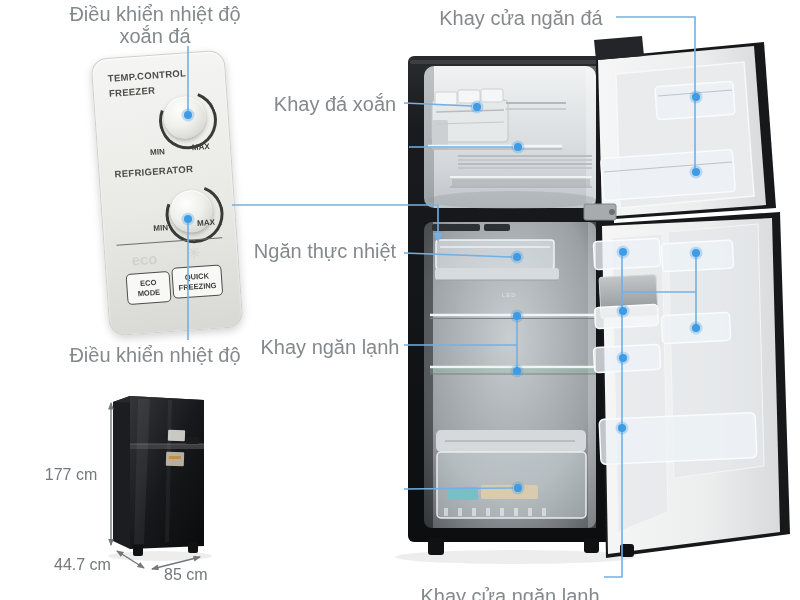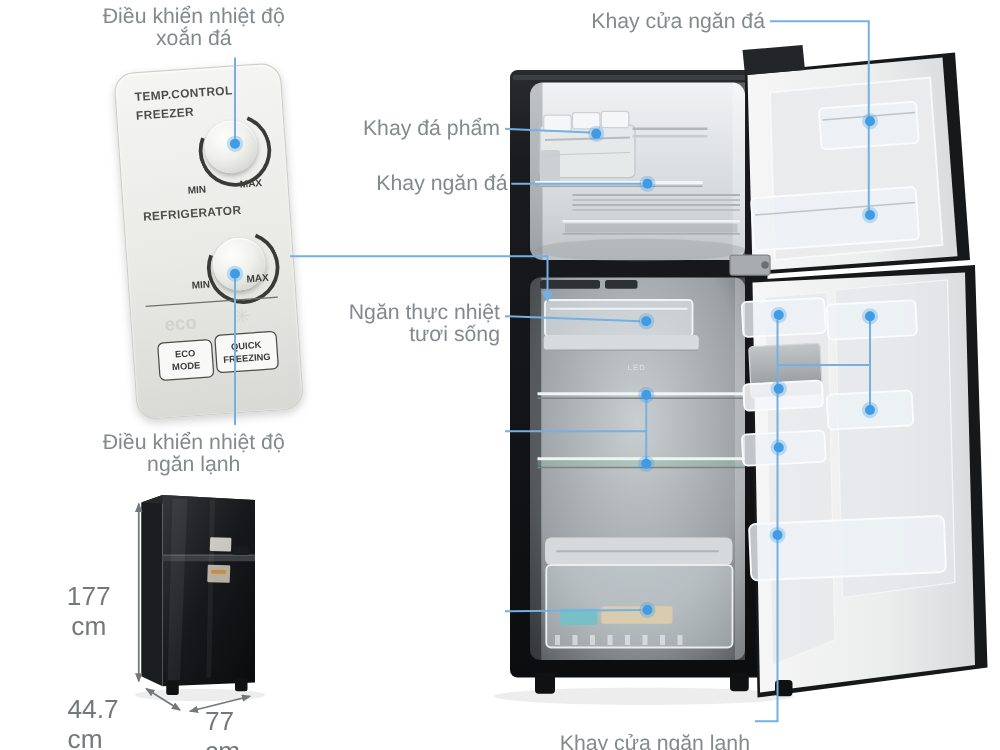--- a/index.html
+++ b/index.html
@@ -2,24 +2,24 @@
 <html><head>
 <meta charset="utf-8">
 <style>
   html,body{margin:0;padding:0;background:#fff;}
   .canvas{position:relative;width:800px;height:600px;background:#fff;overflow:hidden;
           font-family:"Liberation Sans","DejaVu Sans",sans-serif;}
   svg{position:absolute;left:0;top:0;}
   #scene{z-index:1;}
   #overlay{z-index:10;pointer-events:none;}
 
-  .lbl{position:absolute;z-index:5;color:#84898d;font-size:17px;line-height:1.08;}
+  .lbl{position:absolute;z-index:5;color:#84898d;font-size:20px;line-height:1.08;}
   .lbl.center{text-align:center;}
-  .lbl.right{text-align:right;}
-  .dim{position:absolute;z-index:5;color:#74787b;font-size:21px;}
+  .lbl.right{text-align:center;}
+  .dim{position:absolute;z-index:5;color:#74787b;font-size:16px;}
 
   .led-mark{position:absolute;z-index:5;color:rgba(255,255,255,0.55);font-size:6px;
             letter-spacing:1px;}
 
   
   .panel{position:absolute;left:100px;top:54px;width:132px;height:276px;z-index:5;
          transform:rotate(-4deg);border-radius:16px;
          background:linear-gradient(175deg,#f5f5f3 0%,#e9e9e6 55%,#d8d8d4 100%);
          border:1px solid #cfcfcb;
          box-shadow:0 3px 8px rgba(0,0,0,0.18), inset 0 1px 2px rgba(255,255,255,0.9);}
@@ -232,41 +232,39 @@
     </g>
   </svg>
 
   <div class="lbl center" style="left:60px;top:4px;width:190px;">
     <div>Điều khiển nhiệt độ</div>
     <div>xoắn đá</div>
   </div>
 
   <div class="lbl center" style="left:60px;top:345px;width:190px;">
     <div>Điều khiển nhiệt độ</div>
-    <div>ngăn lạnh</div>
   </div>
 
   <div class="lbl right" style="left:430px;top:8px;width:182px;">Khay cửa ngăn đá</div>
 
-  <div class="lbl right" style="left:270px;top:94px;width:130px;">Khay đá phẩm</div>
-
-  <div class="lbl right" style="left:270px;top:138px;width:136px;">Khay ngăn đá</div>
+  <div class="lbl right" style="left:270px;top:94px;width:130px;">Khay đá xoắn</div>
+
 
   <div class="lbl right" style="left:250px;top:241px;width:150px;">
     <div>Ngăn thực nhiệt</div>
-    <div>tươi sống</div>
   </div>
 
+  <div class="lbl right" style="left:260px;top:337px;width:140px;">Khay ngăn lạnh</div>
 
 
   <div class="lbl right" style="left:420px;top:544px;width:180px;margin-top:42px;">Khay cửa ngăn lạnh</div>
 
   <div class="dim" style="left:38px;top:466px;width:66px;text-align:center;">177 cm</div>
   <div class="dim" style="left:54px;top:556px;width:74px;">44.7 cm</div>
-  <div class="dim" style="left:164px;top:566px;width:56px;">77 cm</div>
+  <div class="dim" style="left:164px;top:566px;width:56px;">85 cm</div>
 
   <div class="led-mark" style="left:502px;top:292px;">LED</div>
 
   <div class="panel">
     <div class="pt" style="left:15px;top:14px;">TEMP.CONTROL</div>
     <div class="pt" style="left:15px;top:29px;">FREEZER</div>
 
     <div class="knob-arc" style="left:63px;top:38px;"></div>
     <div class="knob" style="left:68px;top:43px;"></div>
     <div class="minmax" style="left:52px;top:92px;">MIN</div>

